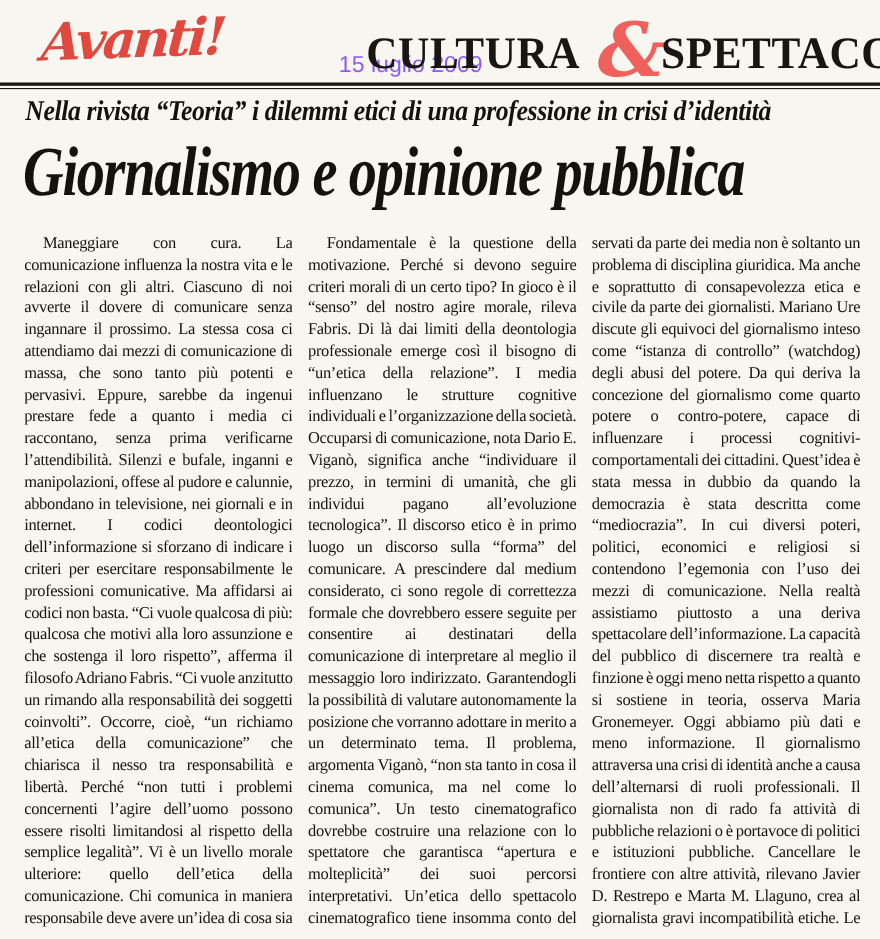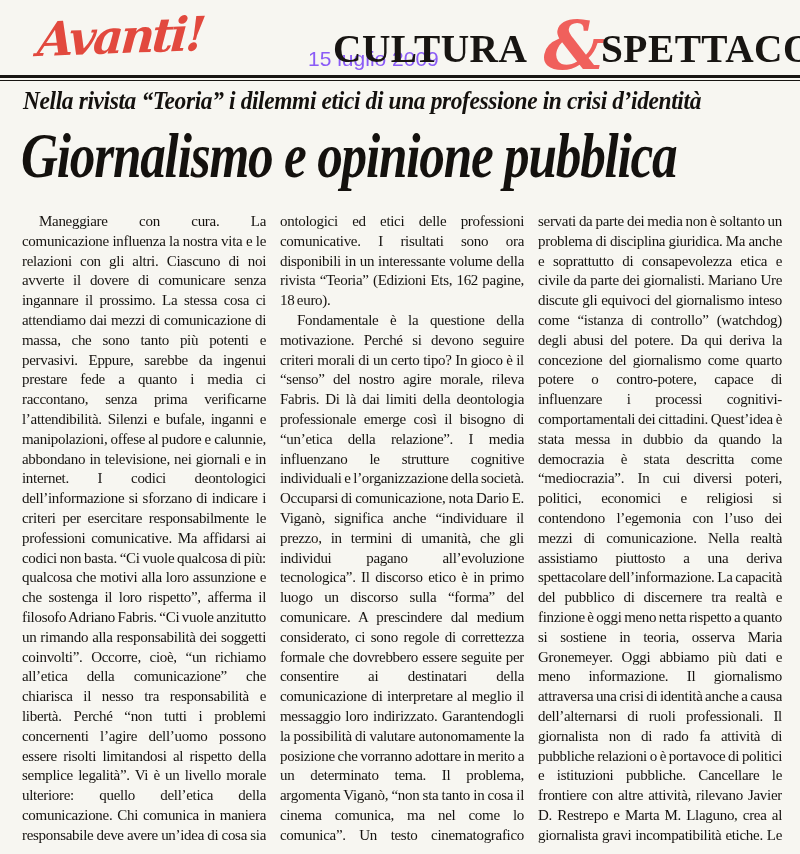--- a/index.html
+++ b/index.html
@@ -118,21 +118,20 @@
 
   <h1 class="headline">Giornalismo e opinione pubblica</h1>
 
   <div class="body">
 
     <div class="col">
       <p class="para indent">Maneggiare con cura. La comunicazione influenza la nostra vita e le relazioni con gli altri. Ciascuno di noi avverte il dovere di comunicare senza ingannare il prossimo. La stessa cosa ci attendiamo dai mezzi di comunicazione di massa, che sono tanto più potenti e pervasivi. Eppure, sarebbe da ingenui prestare fede a quanto i media ci raccontano, senza prima verificarne l’attendibilità. Silenzi e bufale, inganni e manipolazioni, offese al pudore e calunnie, abbondano in televisione, nei giornali e in internet. I codici deontologici dell’informazione si sforzano di indicare i criteri per esercitare responsabilmente le professioni comunicative. Ma affidarsi ai codici non basta. “Ci vuole qualcosa di più: qualcosa che motivi alla loro assunzione e che sostenga il loro rispetto”, afferma il filosofo Adriano Fabris. “Ci vuole anzitutto un rimando alla responsabilità dei soggetti coinvolti”. Occorre, cioè, “un richiamo all’etica della comunicazione” che chiarisca il nesso tra responsabilità e libertà. Perché “non tutti i problemi concernenti l’agire dell’uomo possono essere risolti limitandosi al rispetto della semplice legalità”. Vi è un livello morale ulteriore: quello dell’etica della comunicazione. Chi comunica in maniera responsabile deve avere un’idea di cosa sia “buono” in tale ambito. Il Centro interdisciplinare di ricerche e servizi sulla comunicazione dell’Università di Pisa e l’Istituto di comunicazioni sociali dell’Università Cattolica Argentina hanno promosso la ricerca “Etica della comunicazione fra due continenti”. Studiosi europei e dell’America Latina hanno discusso i problemi de-</p>
     </div>
 
     <div class="col">
-      <p class="para">ontologici ed etici delle professioni comunicative. I risultati sono ora disponibili in un interessante volume della rivista “Teoria” (Edizioni Ets, 162 pagine, 18 euro).</p>
       <p class="para indent">Fondamentale è la questione della motivazione. Perché si devono seguire criteri morali di un certo tipo? In gioco è il “senso” del nostro agire morale, rileva Fabris. Di là dai limiti della deontologia professionale emerge così il bisogno di “un’etica della relazione”. I media influenzano le strutture cognitive individuali e l’organizzazione della società. Occuparsi di comunicazione, nota Dario E. Viganò, significa anche “individuare il prezzo, in termini di umanità, che gli individui pagano all’evoluzione tecnologica”. Il discorso etico è in primo luogo un discorso sulla “forma” del comunicare. A prescindere dal medium considerato, ci sono regole di correttezza formale che dovrebbero essere seguite per consentire ai destinatari della comunicazione di interpretare al meglio il messaggio loro indirizzato. Garantendogli la possibilità di valutare autonomamente la posizione che vorranno adottare in merito a un determinato tema. Il problema, argomenta Viganò, “non sta tanto in cosa il cinema comunica, ma nel come lo comunica”. Un testo cinematografico dovrebbe costruire una relazione con lo spettatore che garantisca “apertura e molteplicità” dei suoi percorsi interpretativi. Un’etica dello spettacolo cinematografico tiene insomma conto del rapporto complesso e articolato che il film intrattiene con lo spettatore. Un giornalismo rispettoso delle persone è quello invocato da Enrico Morresi. Il trattamento dei dati personali ri-</p>
     </div>
 
     <div class="col">
       <p class="para">servati da parte dei media non è soltanto un problema di disciplina giuridica. Ma anche e soprattutto di consapevolezza etica e civile da parte dei giornalisti. Mariano Ure discute gli equivoci del giornalismo inteso come “istanza di controllo” (watchdog) degli abusi del potere. Da qui deriva la concezione del giornalismo come quarto potere o contro-potere, capace di influenzare i processi cognitivi-comportamentali dei cittadini. Quest’idea è stata messa in dubbio da quando la democrazia è stata descritta come “mediocrazia”. In cui diversi poteri, politici, economici e religiosi si contendono l’egemonia con l’uso dei mezzi di comunicazione. Nella realtà assistiamo piuttosto a una deriva spettacolare dell’informazione. La capacità del pubblico di discernere tra realtà e finzione è oggi meno netta rispetto a quanto si sostiene in teoria, osserva Maria Gronemeyer. Oggi abbiamo più dati e meno informazione. Il giornalismo attraversa una crisi di identità anche a causa dell’alternarsi di ruoli professionali. Il giornalista non di rado fa attività di pubbliche relazioni o è portavoce di politici e istituzioni pubbliche. Cancellare le frontiere con altre attività, rilevano Javier D. Restrepo e Marta M. Llaguno, crea al giornalista gravi incompatibilità etiche. Le università, che riuniscono nelle stesse aule gli studenti di giornalismo e quelli di altre discipline affini, aumentano tale ambiguità. Purtroppo, aggiunge Roberto Aras, la trasparenza circa i processi di creazione delle notizie, è posta a rischio dal moltiplicarsi delle tecnologie disponibili.</p>
 
     </div>
 
   </div>
 

